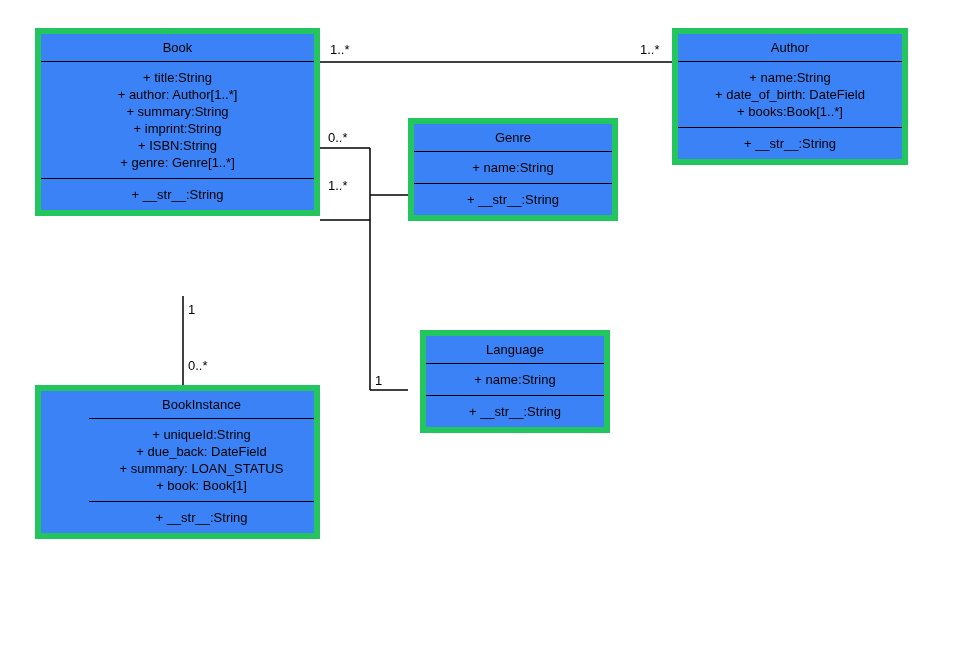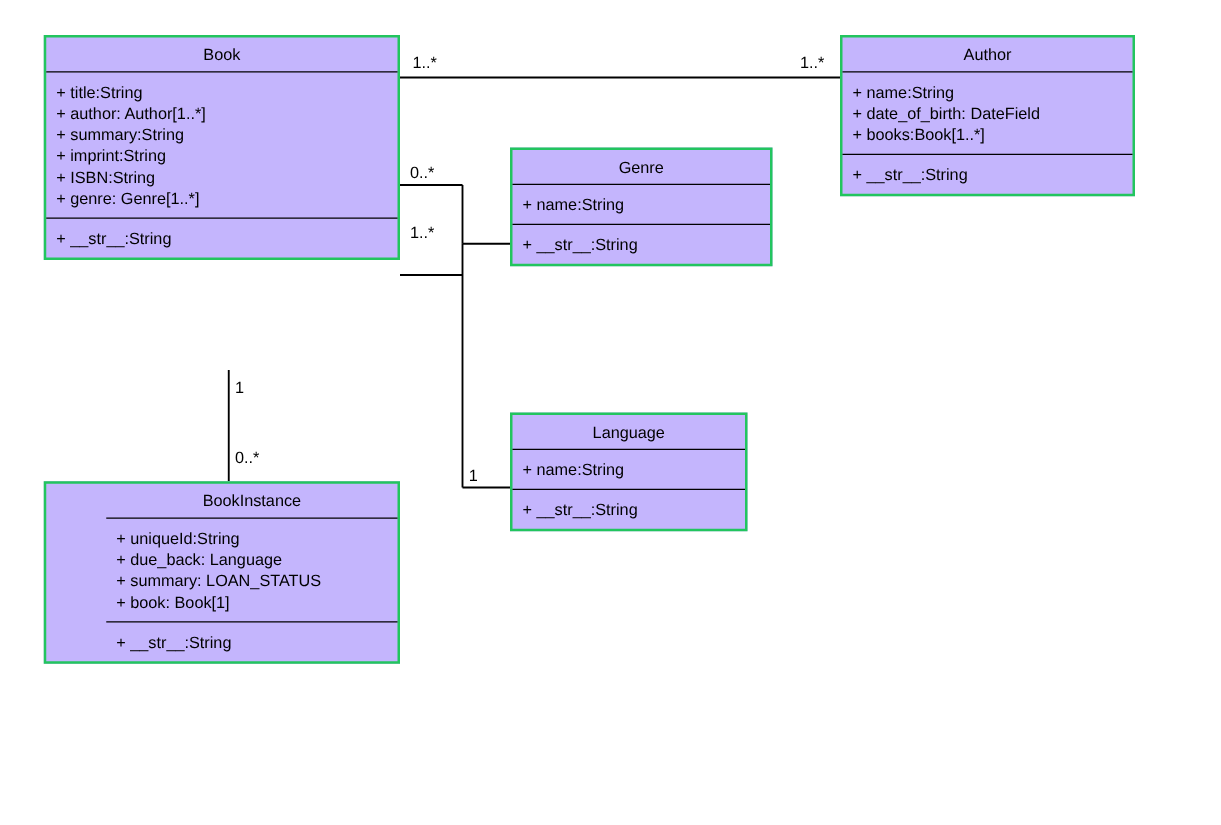--- a/index.html
+++ b/index.html
@@ -13,40 +13,41 @@
       position: relative;
     }
     .diagram {
       position: absolute;
       top: 0; left: 0;
       width: 977px;
       height: 660px;
     }
     .uml-class {
       position: absolute;
-      border: 2px solid #22c55e;
-      background: #c4b5fd;
+      border: 6px solid #22c55e;
+      background: #3b82f6;
     }
     .uml-class .class-header {
       text-align: center;
       padding: 6px 4px;
       border-bottom: 1px solid #000;
       font-size: 13px;
     }
     .uml-class .class-section {
       padding: 6px 8px;
       border-bottom: 1px solid #000;
     }
     .uml-class .class-section:last-child {
       border-bottom: none;
     }
     .uml-class .class-section p {
       margin: 2px 0;
       white-space: nowrap;
       font-size: 13px;
+      text-align: center;
     }
     svg.lines {
       position: absolute;
       top: 0; left: 0;
       width: 977px;
       height: 660px;
       pointer-events: none;
     }
     .label {
       position: absolute;
@@ -114,35 +115,35 @@
   <div class="uml-class" style="left:408px; top:118px; width:210px;">
     <div class="class-header">Genre</div>
     <div class="class-section">
       <p>+ name:String</p>
     </div>
     <div class="class-section">
       <p>+ __str__:String</p>
     </div>
   </div>
 
-  <div class="uml-class" style="left:408px; top:330px; width:190px;">
+  <div class="uml-class" style="left:420px; top:330px; width:190px;">
     <div class="class-header">Language</div>
     <div class="class-section">
       <p>+ name:String</p>
     </div>
     <div class="class-section">
       <p>+ __str__:String</p>
     </div>
   </div>
 
   <div class="uml-class" style="left:35px; top:385px; width:285px;padding-left:48px;">
     <div class="class-header">BookInstance</div>
     <div class="class-section">
       <p>+ uniqueId:String</p>
-      <p>+ due_back: Language</p>
+      <p>+ due_back: DateField</p>
       <p>+ summary: LOAN_STATUS</p>
       <p>+ book: Book[1]</p>
     </div>
     <div class="class-section">
       <p>+ __str__:String</p>
     </div>
   </div>
 
 </div>
 

